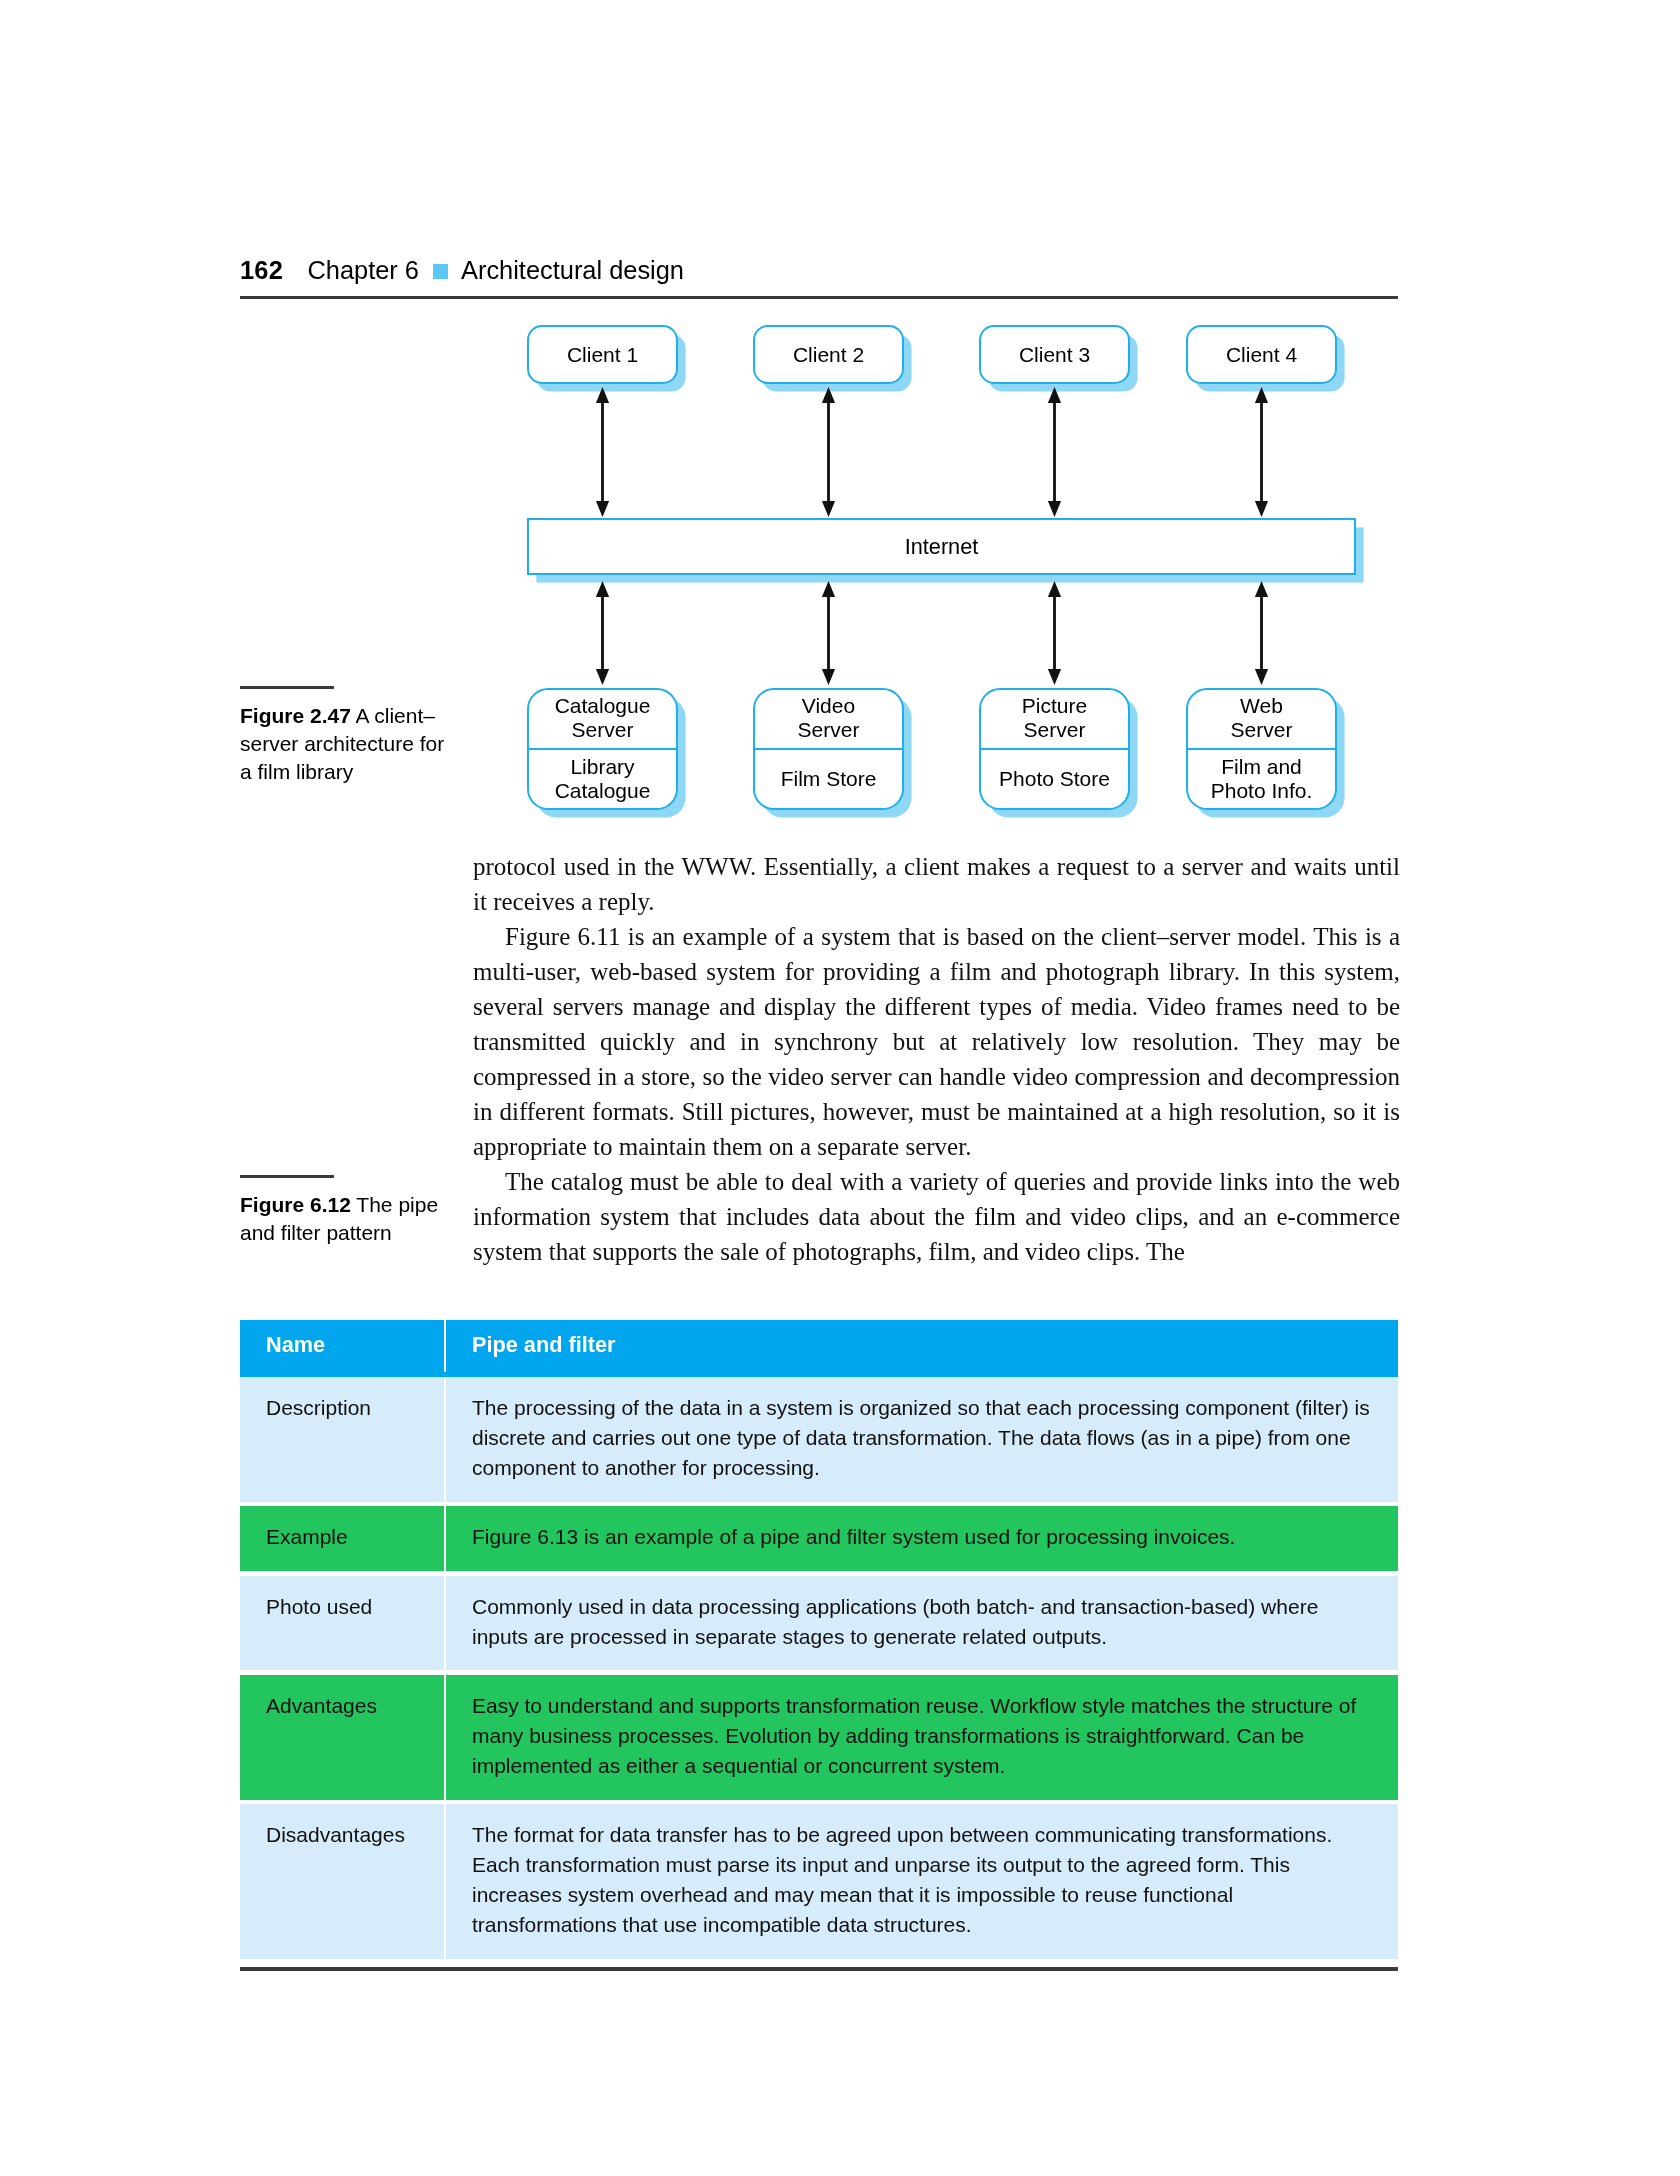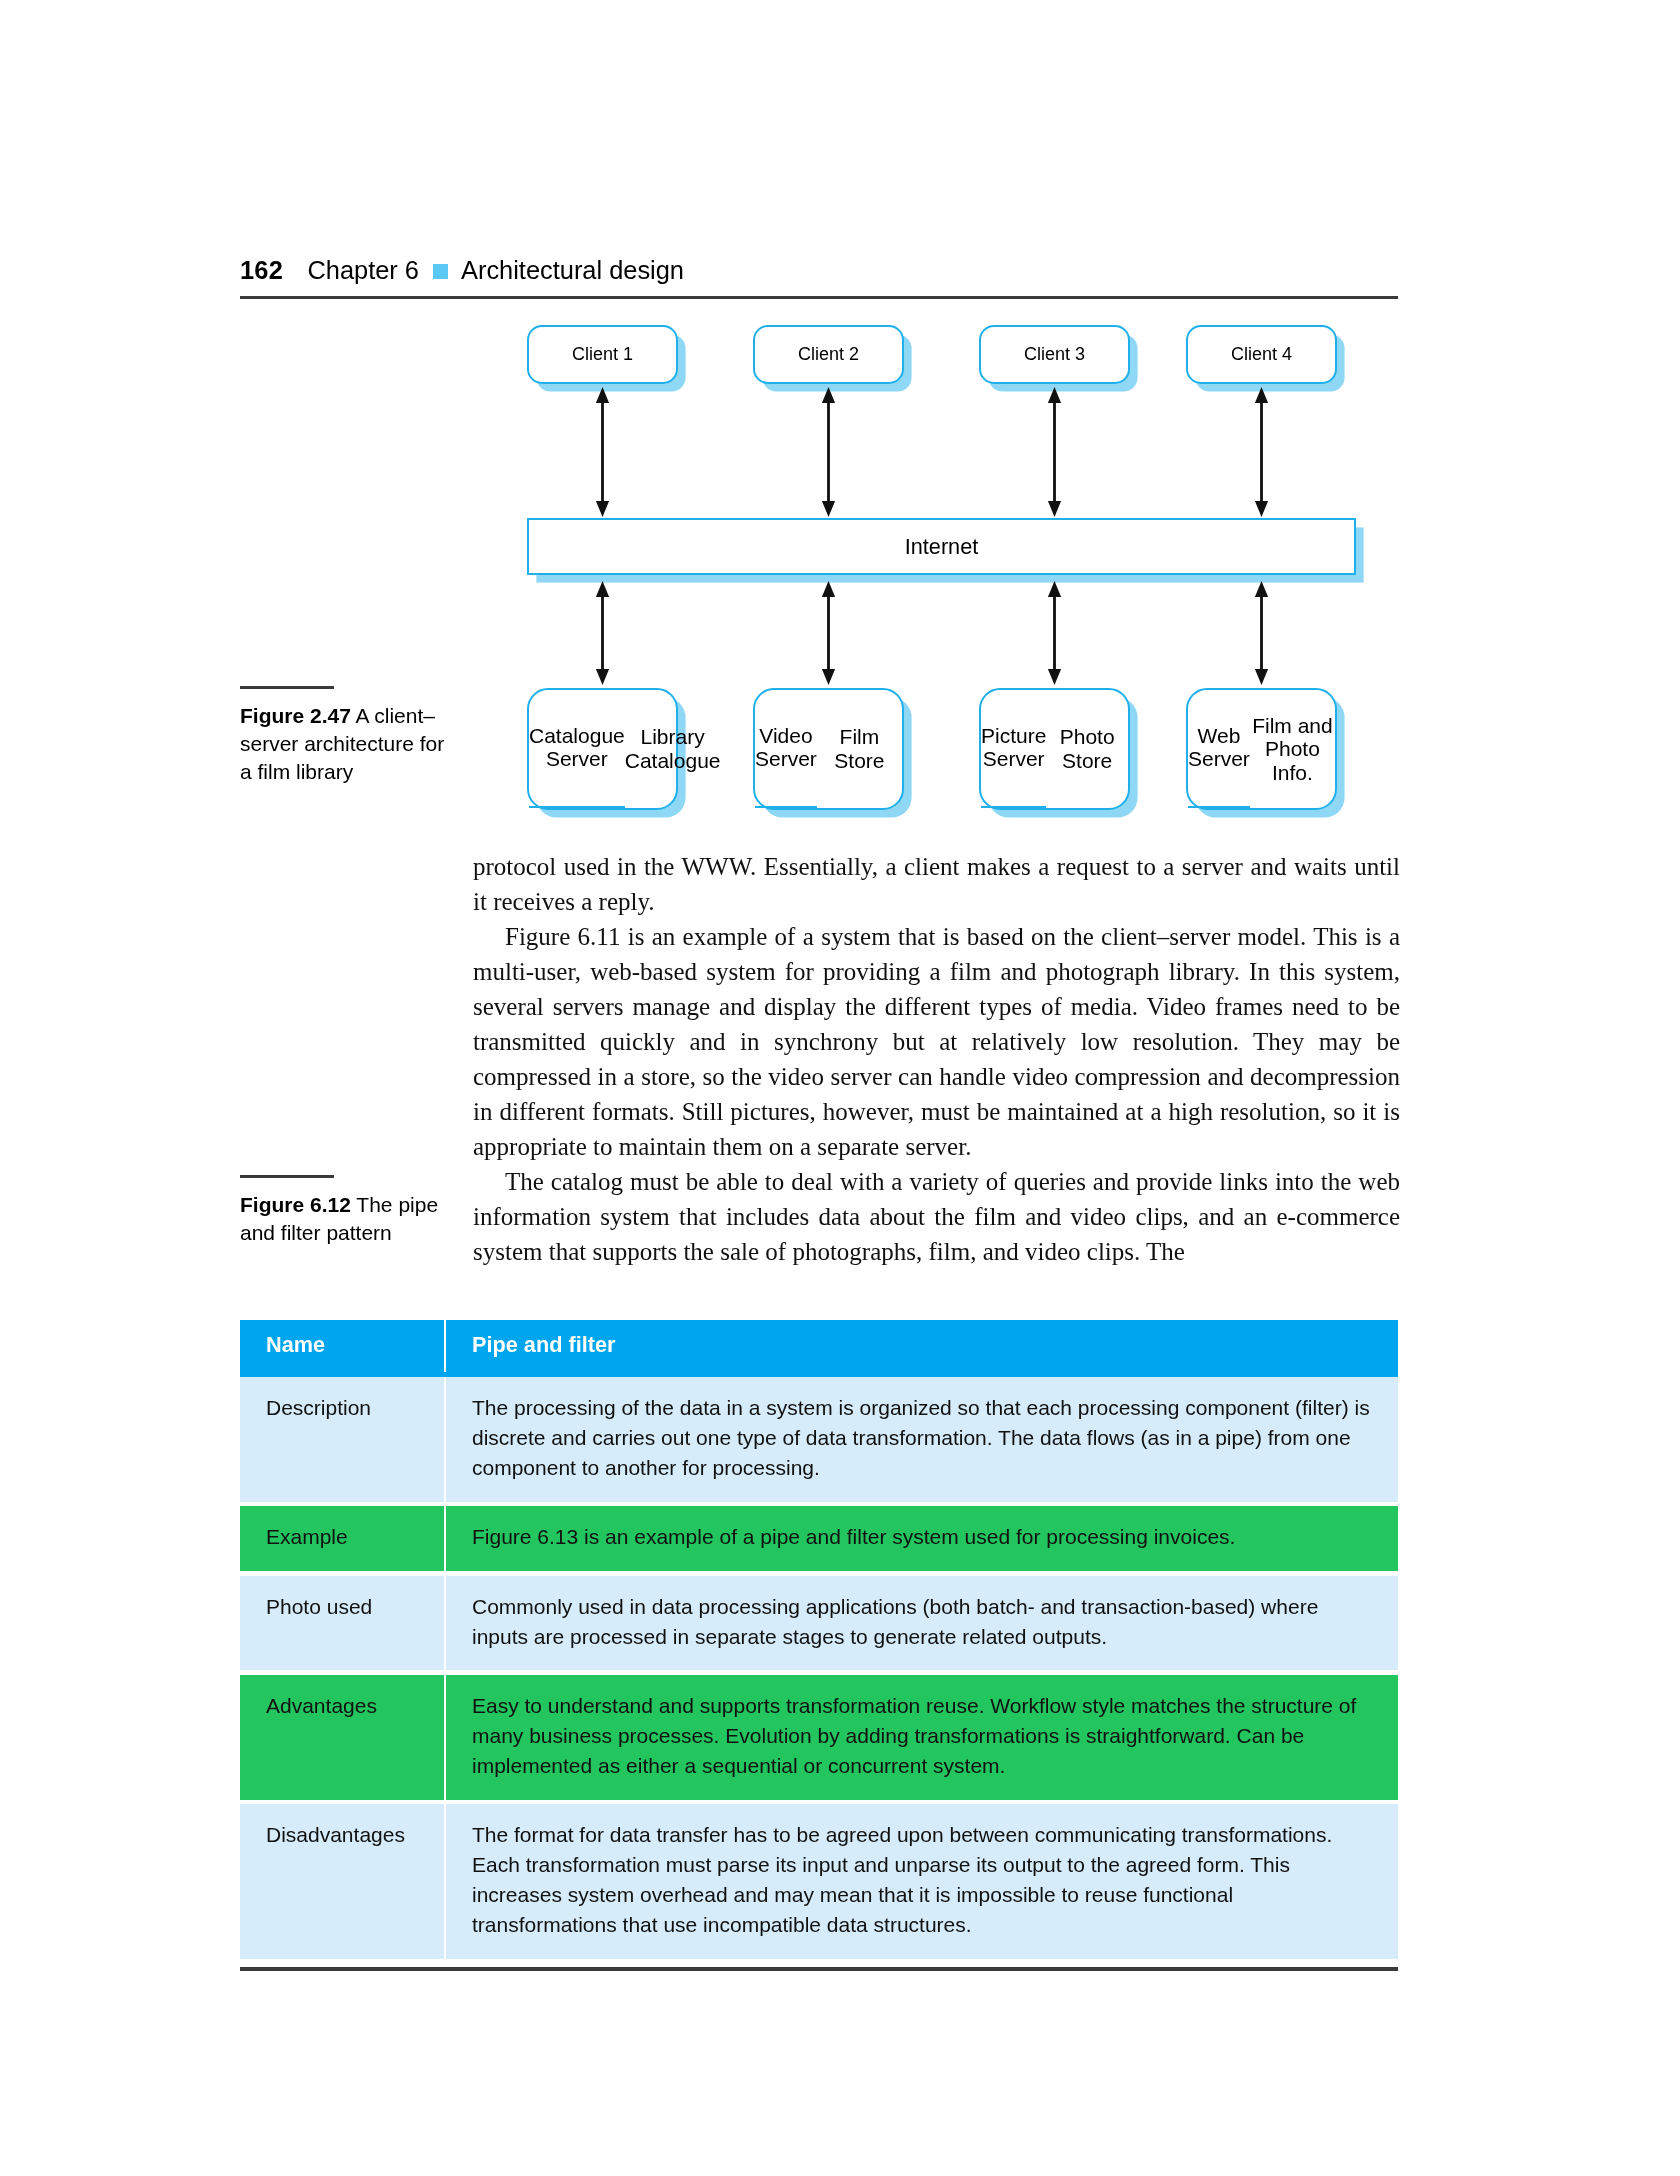--- a/index.html
+++ b/index.html
@@ -35,29 +35,29 @@
   #figure-611{position:absolute;left:527px;top:325px;width:829px;height:485px;}
 
   .node{
     position:absolute;background:#fff;border:2.8px solid #1fb0ec;
     box-sizing:border-box;
     box-shadow:8.5px 8.5px 0 -0.9px #8fd8f5;
   }
   .client-node{
     width:151px;height:59px;border-radius:15px;
     display:flex;align-items:center;justify-content:center;
-    font-size:18px;
+    font-size:21px;
   }
   #internet-node{
     left:0;top:193px;width:829px;height:57px;border-radius:0;
     display:flex;align-items:center;justify-content:center;font-size:21.7px;
   }
   .server-node{
     width:151px;height:122px;border-radius:21px;
-    display:flex;
+    display:flex;flex-direction:column;
   }
   .server-top{
     flex:0 0 56px;display:flex;flex-direction:column;align-items:center;
     justify-content:center;border-bottom:2.8px solid #1fb0ec;
     font-size:21px;line-height:1.12;text-align:center;padding-bottom:1.9px;
   }
   .server-bot{
     flex:1;display:flex;flex-direction:column;align-items:center;
     justify-content:center;font-size:21px;line-height:1.12;text-align:center;
   }

